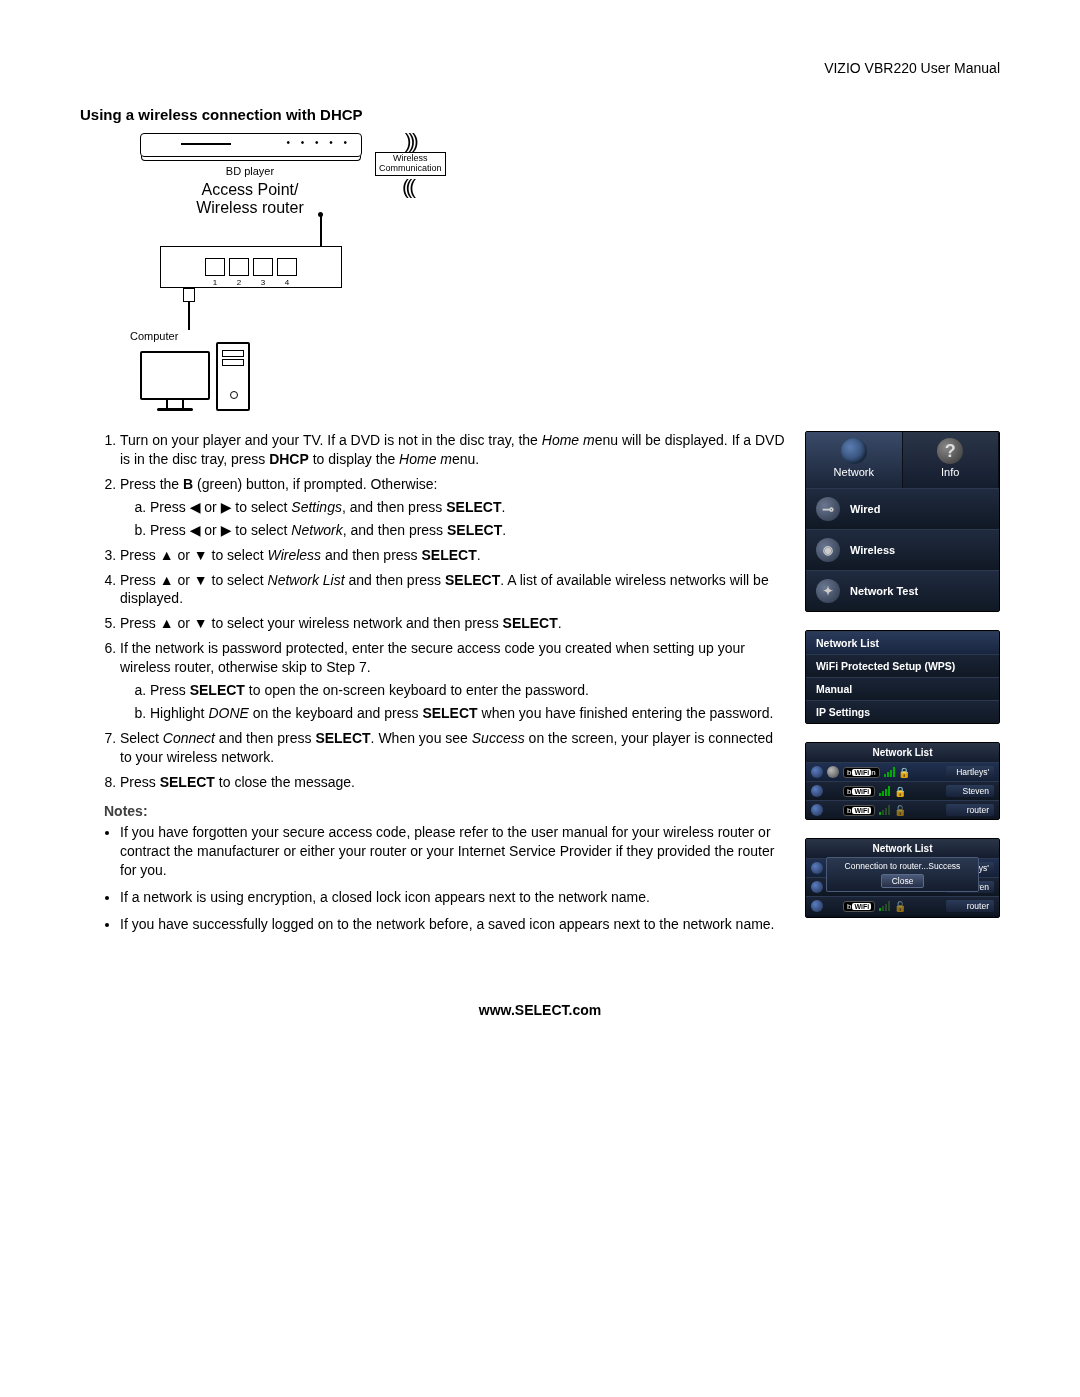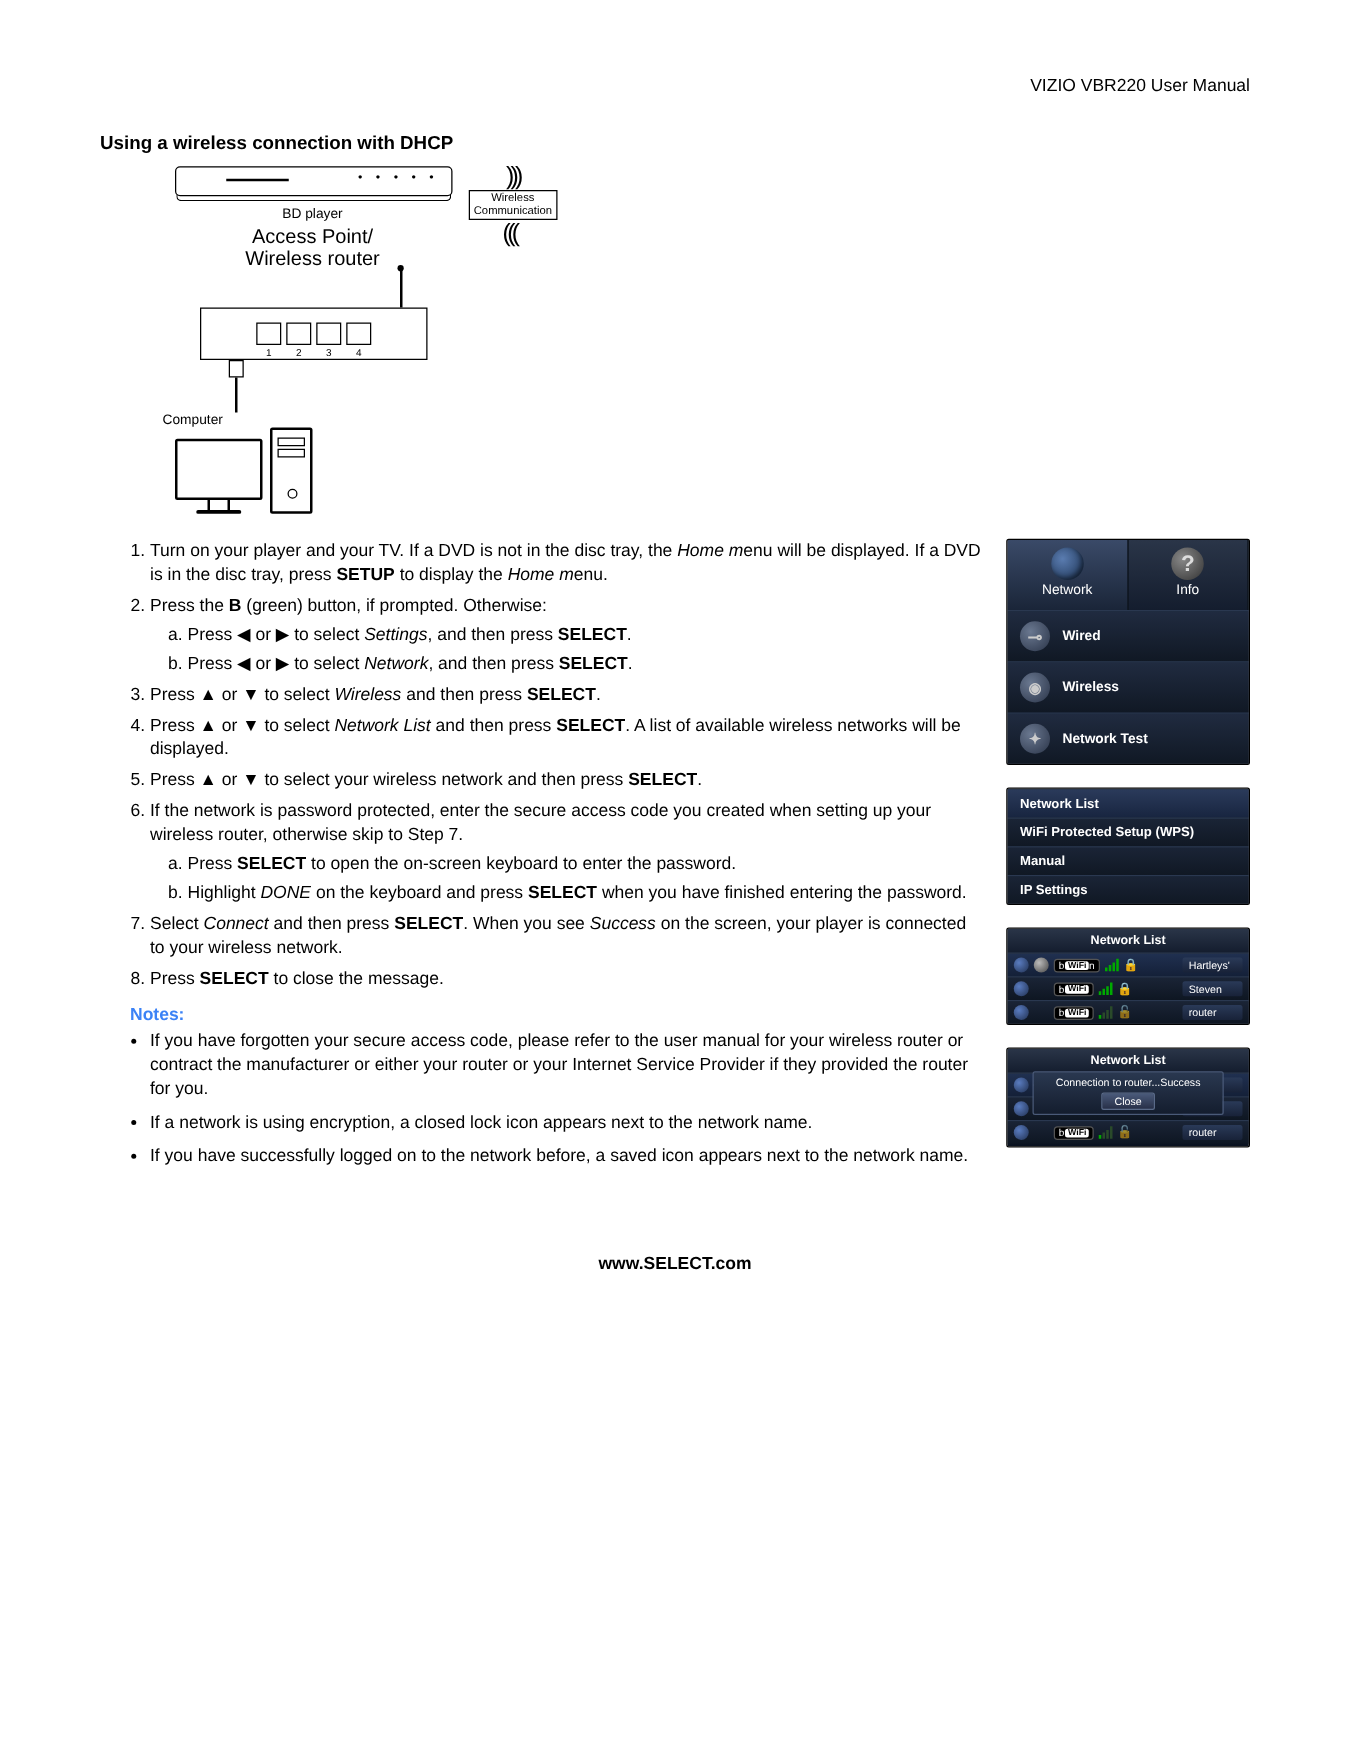--- a/index.html
+++ b/index.html
@@ -31,21 +31,21 @@
     align-items: flex-start;
   }
   .text-col { flex: 1; }
   .img-col { width: 195px; display: flex; flex-direction: column; gap: 18px; }
   ol.main { padding-left: 40px; margin: 0; }
   ol.main > li { margin-bottom: 6px; line-height: 1.35; }
   ol.sub { list-style-type: lower-alpha; padding-left: 30px; margin: 4px 0 4px 0; }
   ol.sub > li { margin-bottom: 4px; }
   .em { font-style: italic; }
   .b { font-weight: bold; }
-  .notes-label { color: #3b82f6; font-weight: bold; margin: 12px 0 4px 24px; }
+  .notes-label { color: #404040; font-weight: bold; margin: 12px 0 4px 24px; }
   ul.notes { padding-left: 40px; margin: 0; }
   ul.notes > li { margin-bottom: 8px; line-height: 1.35; }
   .footer {
     margin-top: 60px;
     display: flex;
     flex-direction: column;
     align-items: center;
     gap: 4px;
     position: relative;
   }
@@ -167,21 +167,21 @@
   .chip .wifi-txt { background:#fff; color:#000; border-radius:2px; padding:0 2px; font-weight:bold; margin-left:1px; font-size:7px; }
   .sig-bars { display:inline-flex; gap:1px; align-items:flex-end; height:10px; }
   .sig-bars span { width:2px; background:#0a0; }
   .sig-bars.low span:nth-child(n+2){ background:#2a4a2a; }
   .sig-bars span:nth-child(1){height:3px} .sig-bars span:nth-child(2){height:5px}
   .sig-bars span:nth-child(3){height:7px} .sig-bars span:nth-child(4){height:10px}
   .lock { color:#ccc; font-size:10px; }
   .lock.red { color:#c03030; }
   .net-name {
     margin-left:auto; background: linear-gradient(#2a3a58,#182238);
-    padding:1px 5px; border-radius:2px; min-width:38px; text-align:left;
+    padding:1px 5px; border-radius:2px; min-width:38px; text-align:right;
     font-size:8.5px;
   }
   .mini-icon { width:12px; height:12px; border-radius:50%; background:radial-gradient(circle at 35% 35%,#5a7cc0,#203050); flex-shrink:0; }
   .mini-icon.paper { background: radial-gradient(circle at 35% 35%, #bbb, #444); }
 
   .popup {
     position:absolute; left:20px; right:20px; top:18px;
     background: linear-gradient(#2a3850,#141d2e);
     border:1px solid #4a5a78; border-radius:2px;
     text-align:center; padding:3px 4px;
@@ -244,21 +244,21 @@
     <div class="tower">
         <div class="btn"></div>
       </div>
   </div>
 </div>
 
 <div class="content-row">
   <div class="text-col">
     <ol class="main">
       <li>
-        <span>Turn on your player and your TV. If a DVD is not in the disc tray, the </span><span class="em">Home m</span><span>enu will be displayed. If a DVD is in the disc tray, press </span><span class="b">SETUP</span><span> to display the </span><span class="em">Home m</span><span>enu.</span>
+        <span>Turn on your player and your TV. If a DVD is not in the disc tray, the </span><span class="em">Home m</span><span>enu will be displayed. If a DVD is in the disc tray, press </span><span class="b">DHCP</span><span> to display the </span><span class="em">Home m</span><span>enu.</span>
       </li>
       <li>
         <span>Press the </span><span class="b">B</span><span> (green) button, if prompted. Otherwise:</span>
         <ol class="sub">
           <li><span>Press ◀ or ▶ to select </span><span class="em">Settings</span><span>, and then press </span><span class="b">SELECT</span><span>.</span></li>
           <li><span>Press ◀ or ▶ to select </span><span class="em">Network</span><span>, and then press </span><span class="b">SELECT</span><span>.</span></li>
         </ol>
       </li>
       <li><span>Press ▲ or ▼ to select </span><span class="em">Wireless</span><span> and then press </span><span class="b">SELECT</span><span>.</span></li>
       <li><span>Press ▲ or ▼ to select </span><span class="em">Network List</span><span> and then press </span><span class="b">SELECT</span><span>. A list of available wireless networks will be displayed.</span></li>

